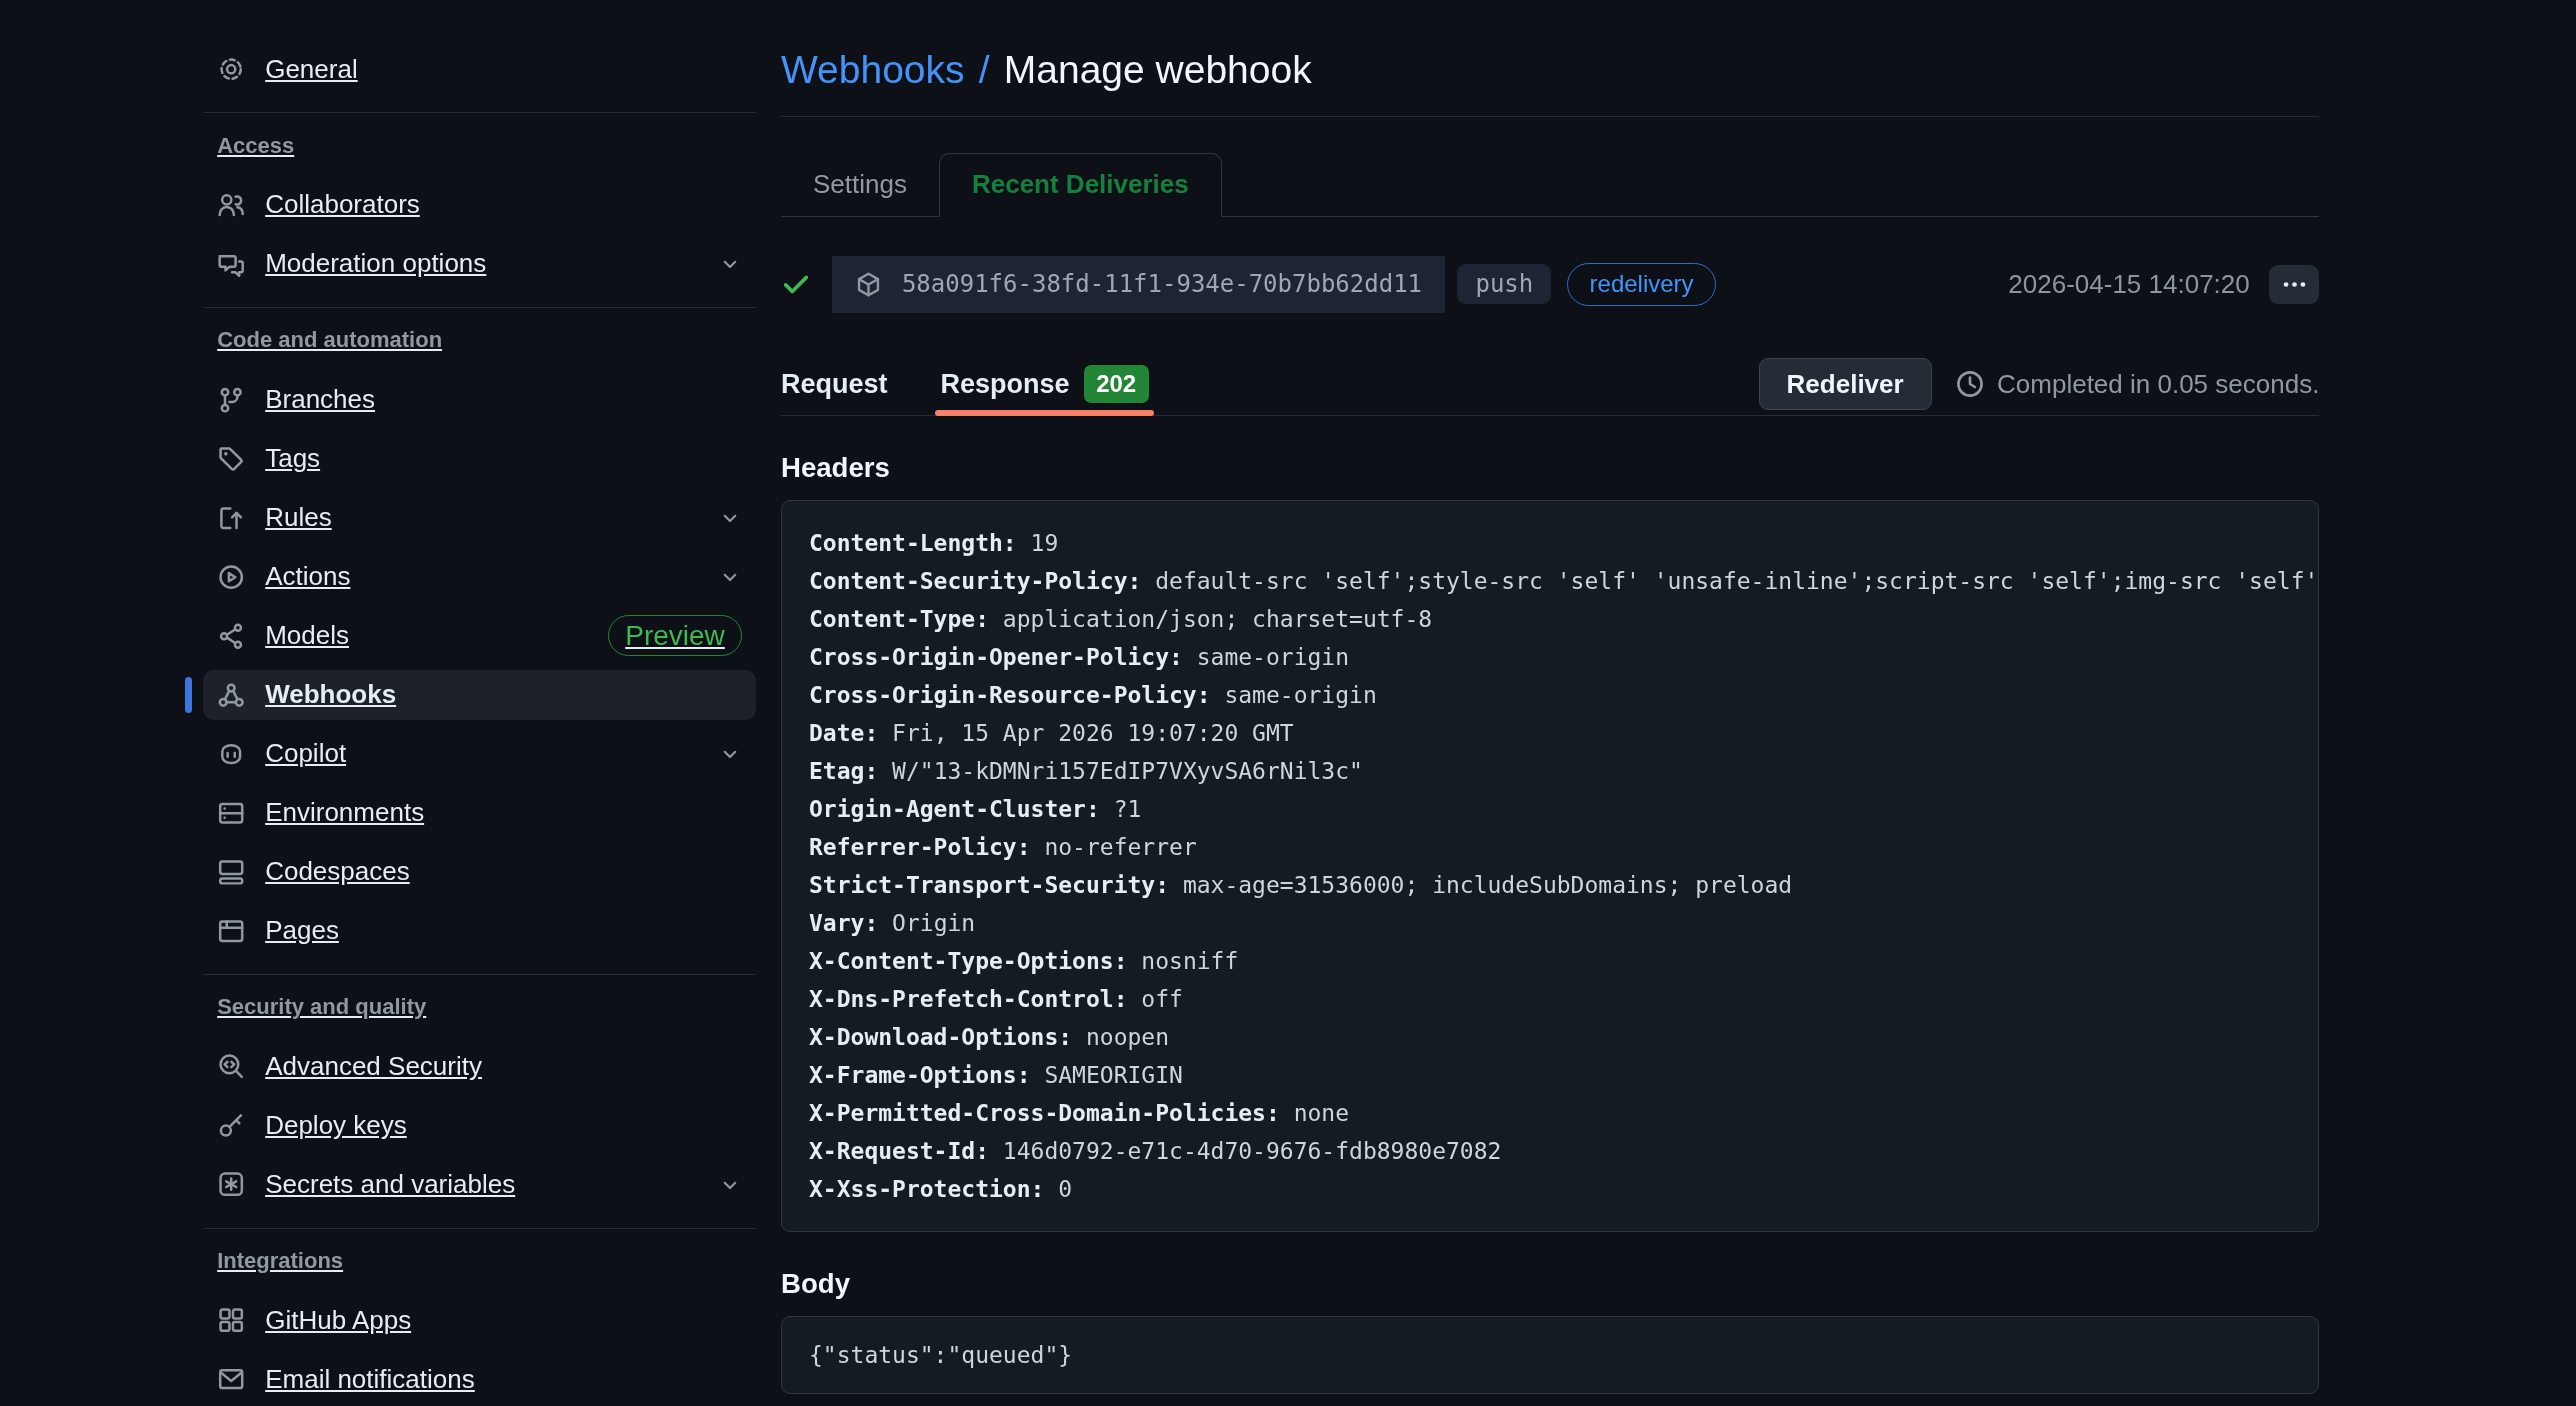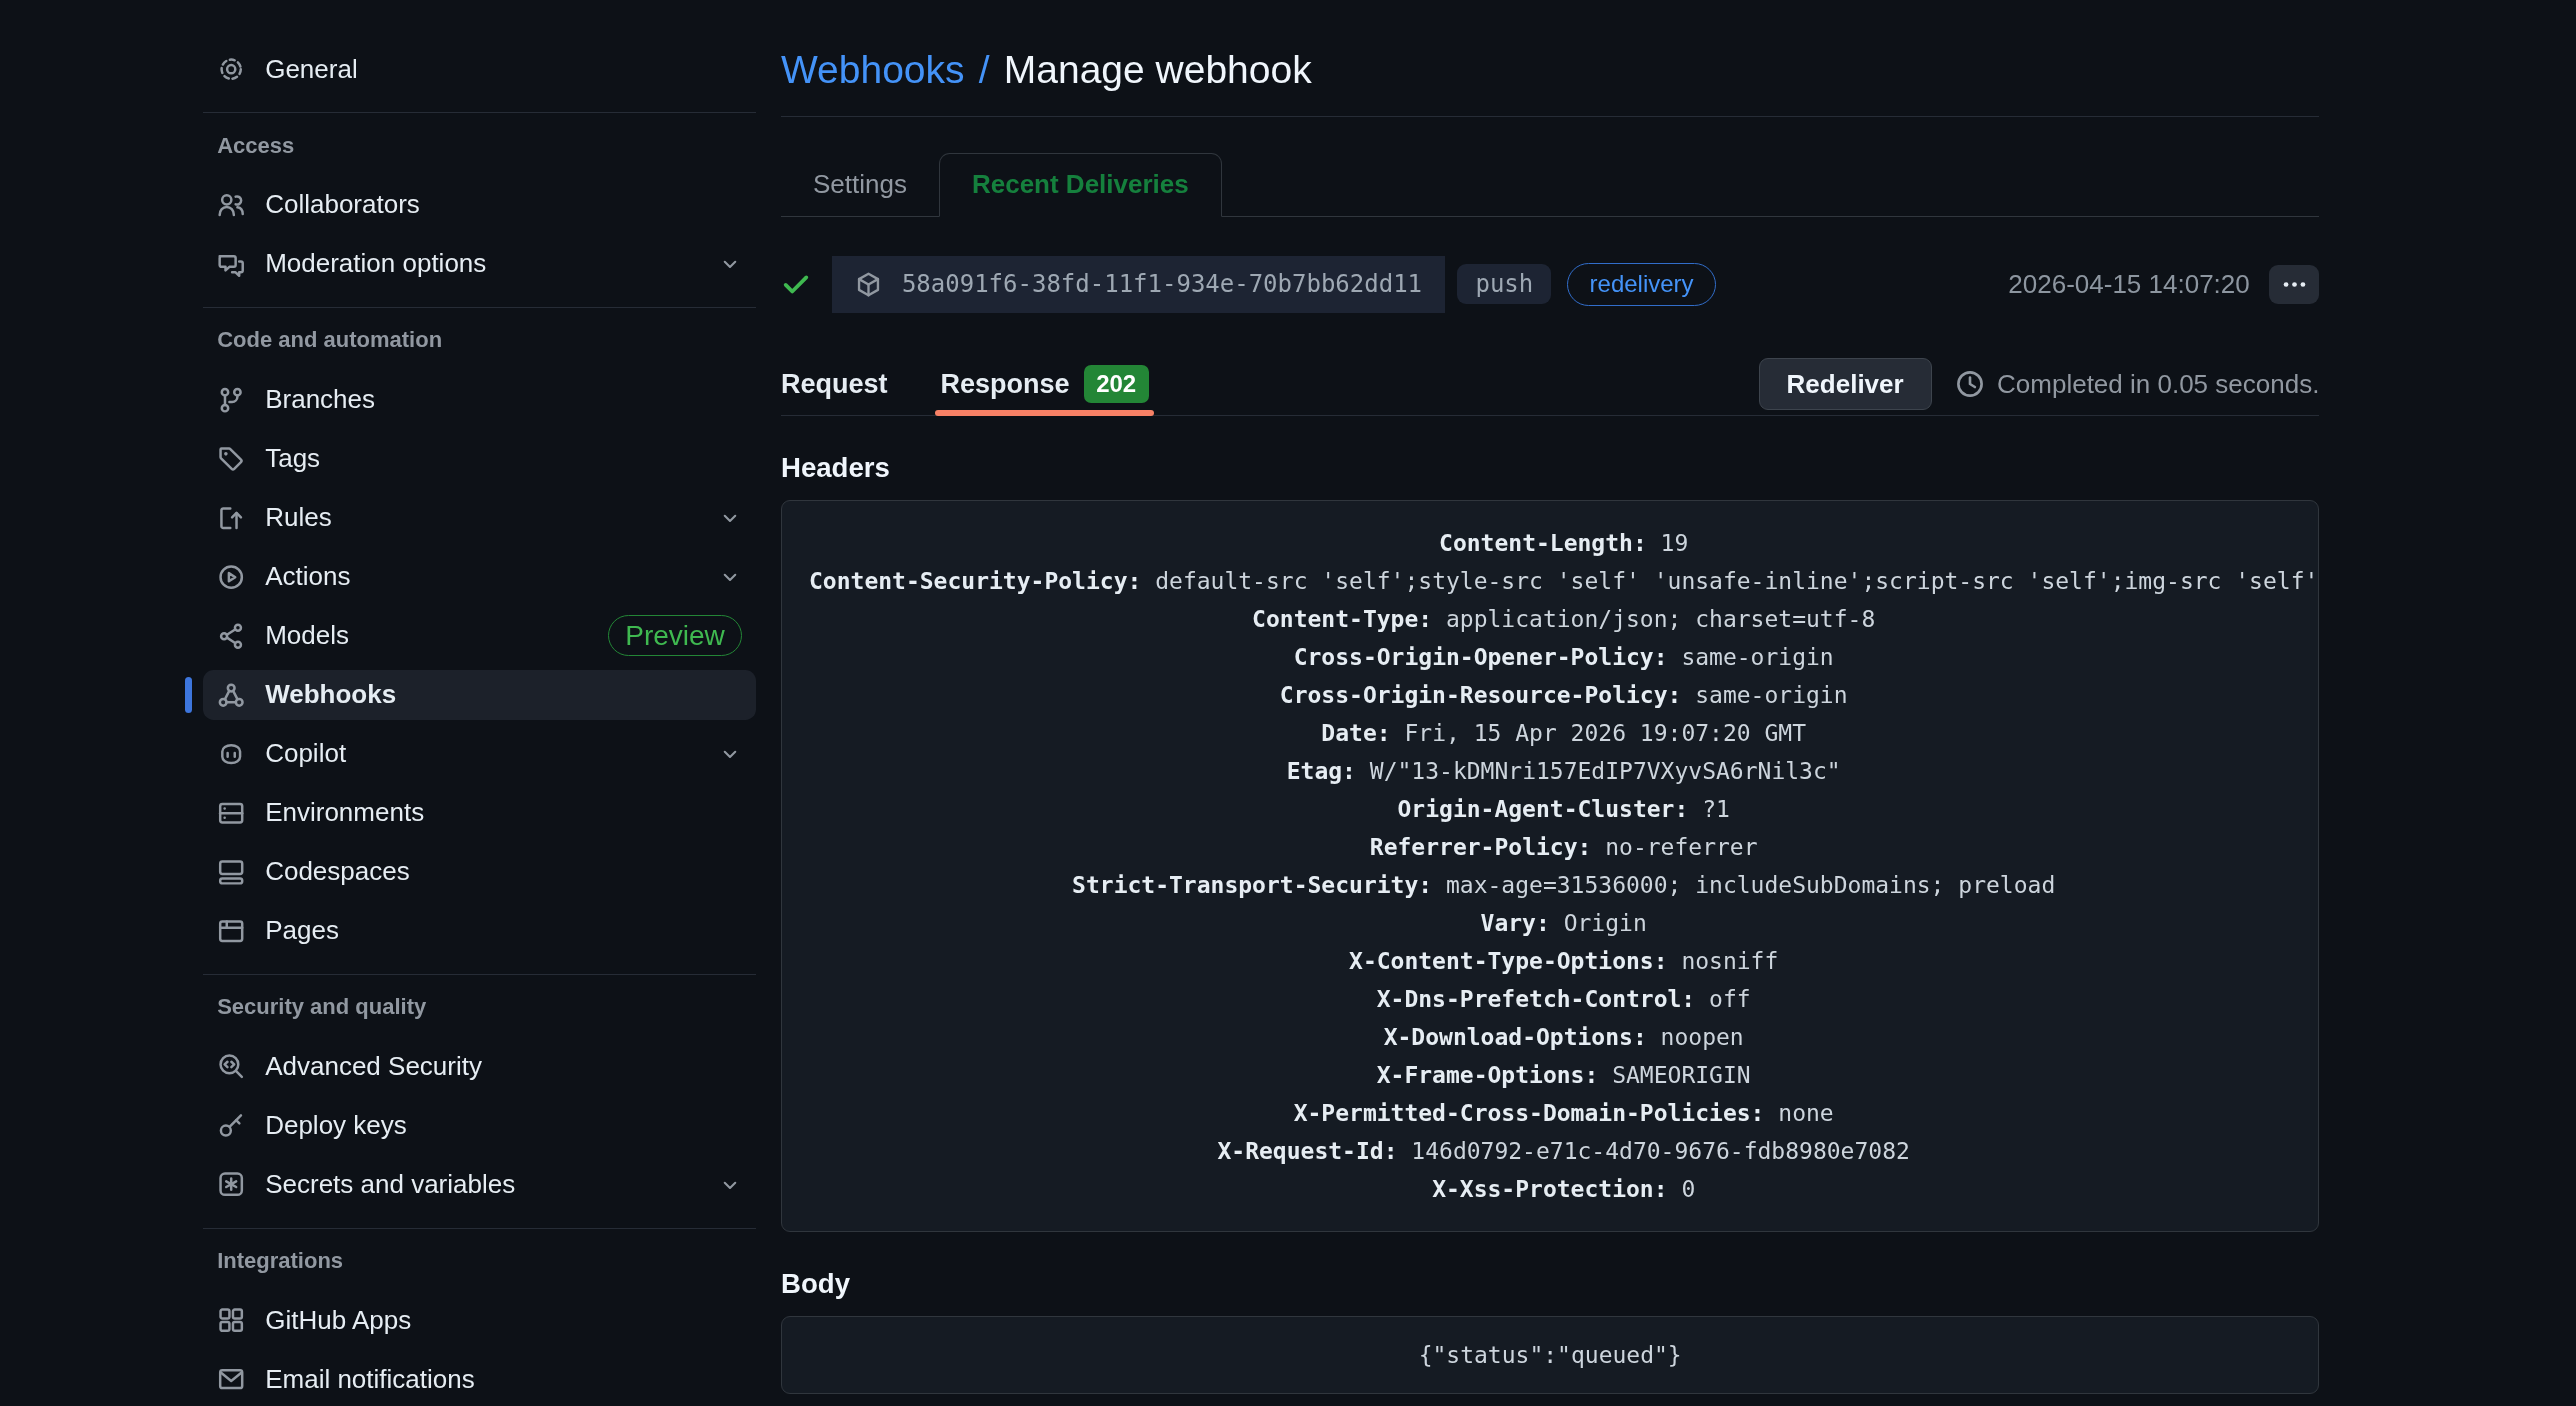--- a/index.html
+++ b/index.html
@@ -5,21 +5,21 @@
   * { box-sizing: border-box; }
   html,body { margin:0; padding:0; background:#0d1117; }
   .app{
     position:relative; width:2576px; height:1406px; overflow:hidden;
     background:#0d1117; color:#e6edf3;
     font-family:"Liberation Sans", sans-serif;
   }
   .layout{ display:flex; width:100%; height:100%; }
 
   
-  .sidebar{ width:756px; min-width:756px; padding:44px 0 0 203px; }
+  .sidebar{ width:756px; min-width:756px; padding:44px 0 0 203px;text-decoration:underline; }
   .nav{ width:553px; }
   .nav-item{
     position:relative; display:flex; align-items:center;
     height:50px; margin-bottom:9px; padding:0 14.2px;
     border-radius:10.7px; font-size:26px; color:#e6edf3; cursor:pointer;
   }
   .nav-item .icon{ width:28.4px; height:28.4px; min-width:28.4px; margin-right:19.6px; color:#9198a1; display:flex; }
   .icon svg{ width:100%; height:100%; }
   .nav-item.selected{ background:#1c212a; font-weight:bold; }
   .nav-item.selected::before{
@@ -97,21 +97,21 @@
     margin-left:auto; height:52px; padding:0 27px; background:#262c36;
     border:1.8px solid #3d444d; border-radius:9px; color:#f0f6fc;
     font-family:"Liberation Sans", sans-serif; font-size:26px; font-weight:bold; cursor:pointer;
   }
   .completed{ display:flex; align-items:center; gap:12.4px; margin-left:23px; color:#9198a1; font-size:26px; }
   .completed .icon{ width:30px; height:30px; display:flex; }
 
   .section-h{ margin:36px 0 0 0; font-size:27.6px; font-weight:bold; color:#f0f6fc; }
   .code-box{
     margin-top:16px; border:1.8px solid #30363d; border-radius:9px;
-    background:#151b23; overflow:hidden;text-align:center;
+    background:#151b23; overflow:hidden;
   }
   .headers-box{ padding:23px 0 23px 27px; }
   .hdr-line{
     font-family:"DejaVu Sans Mono", monospace; font-size:23px; line-height:38px;
     white-space:pre; color:#cdd5dd;
   }
   .hdr-name{ font-weight:bold; color:#e6edf3; }
   .body-box{ padding:25px 27px; }
   .body-box .mono{ font-size:23px; color:#cdd5dd; }
 </style>

